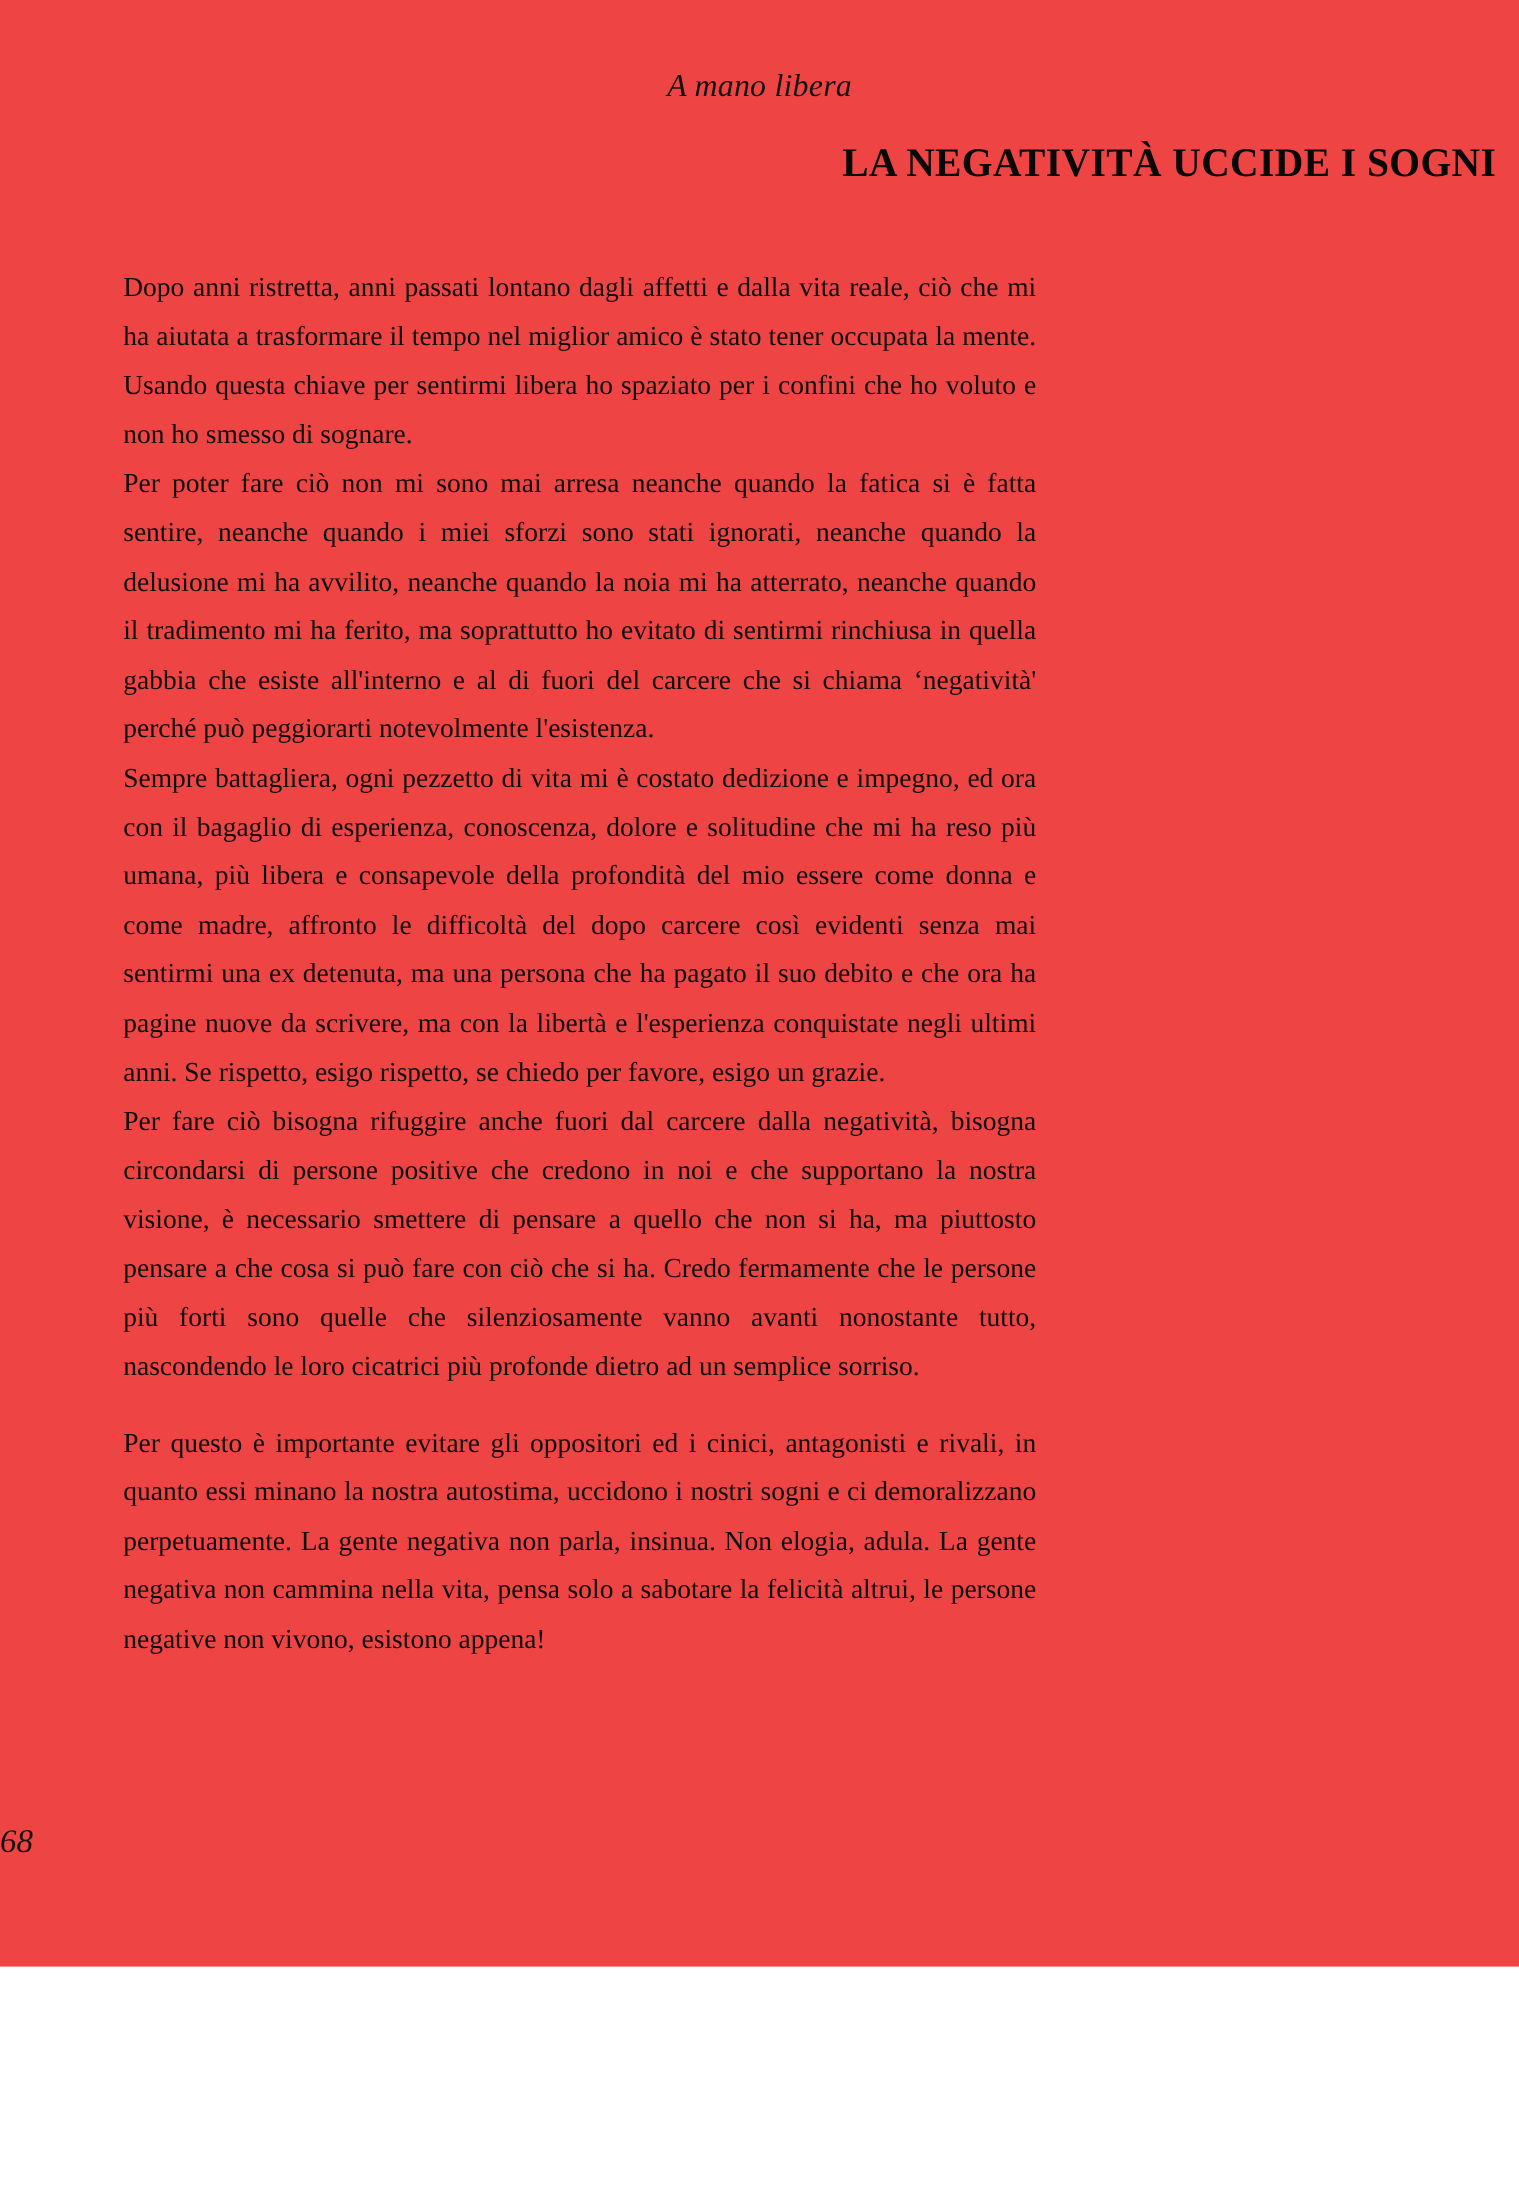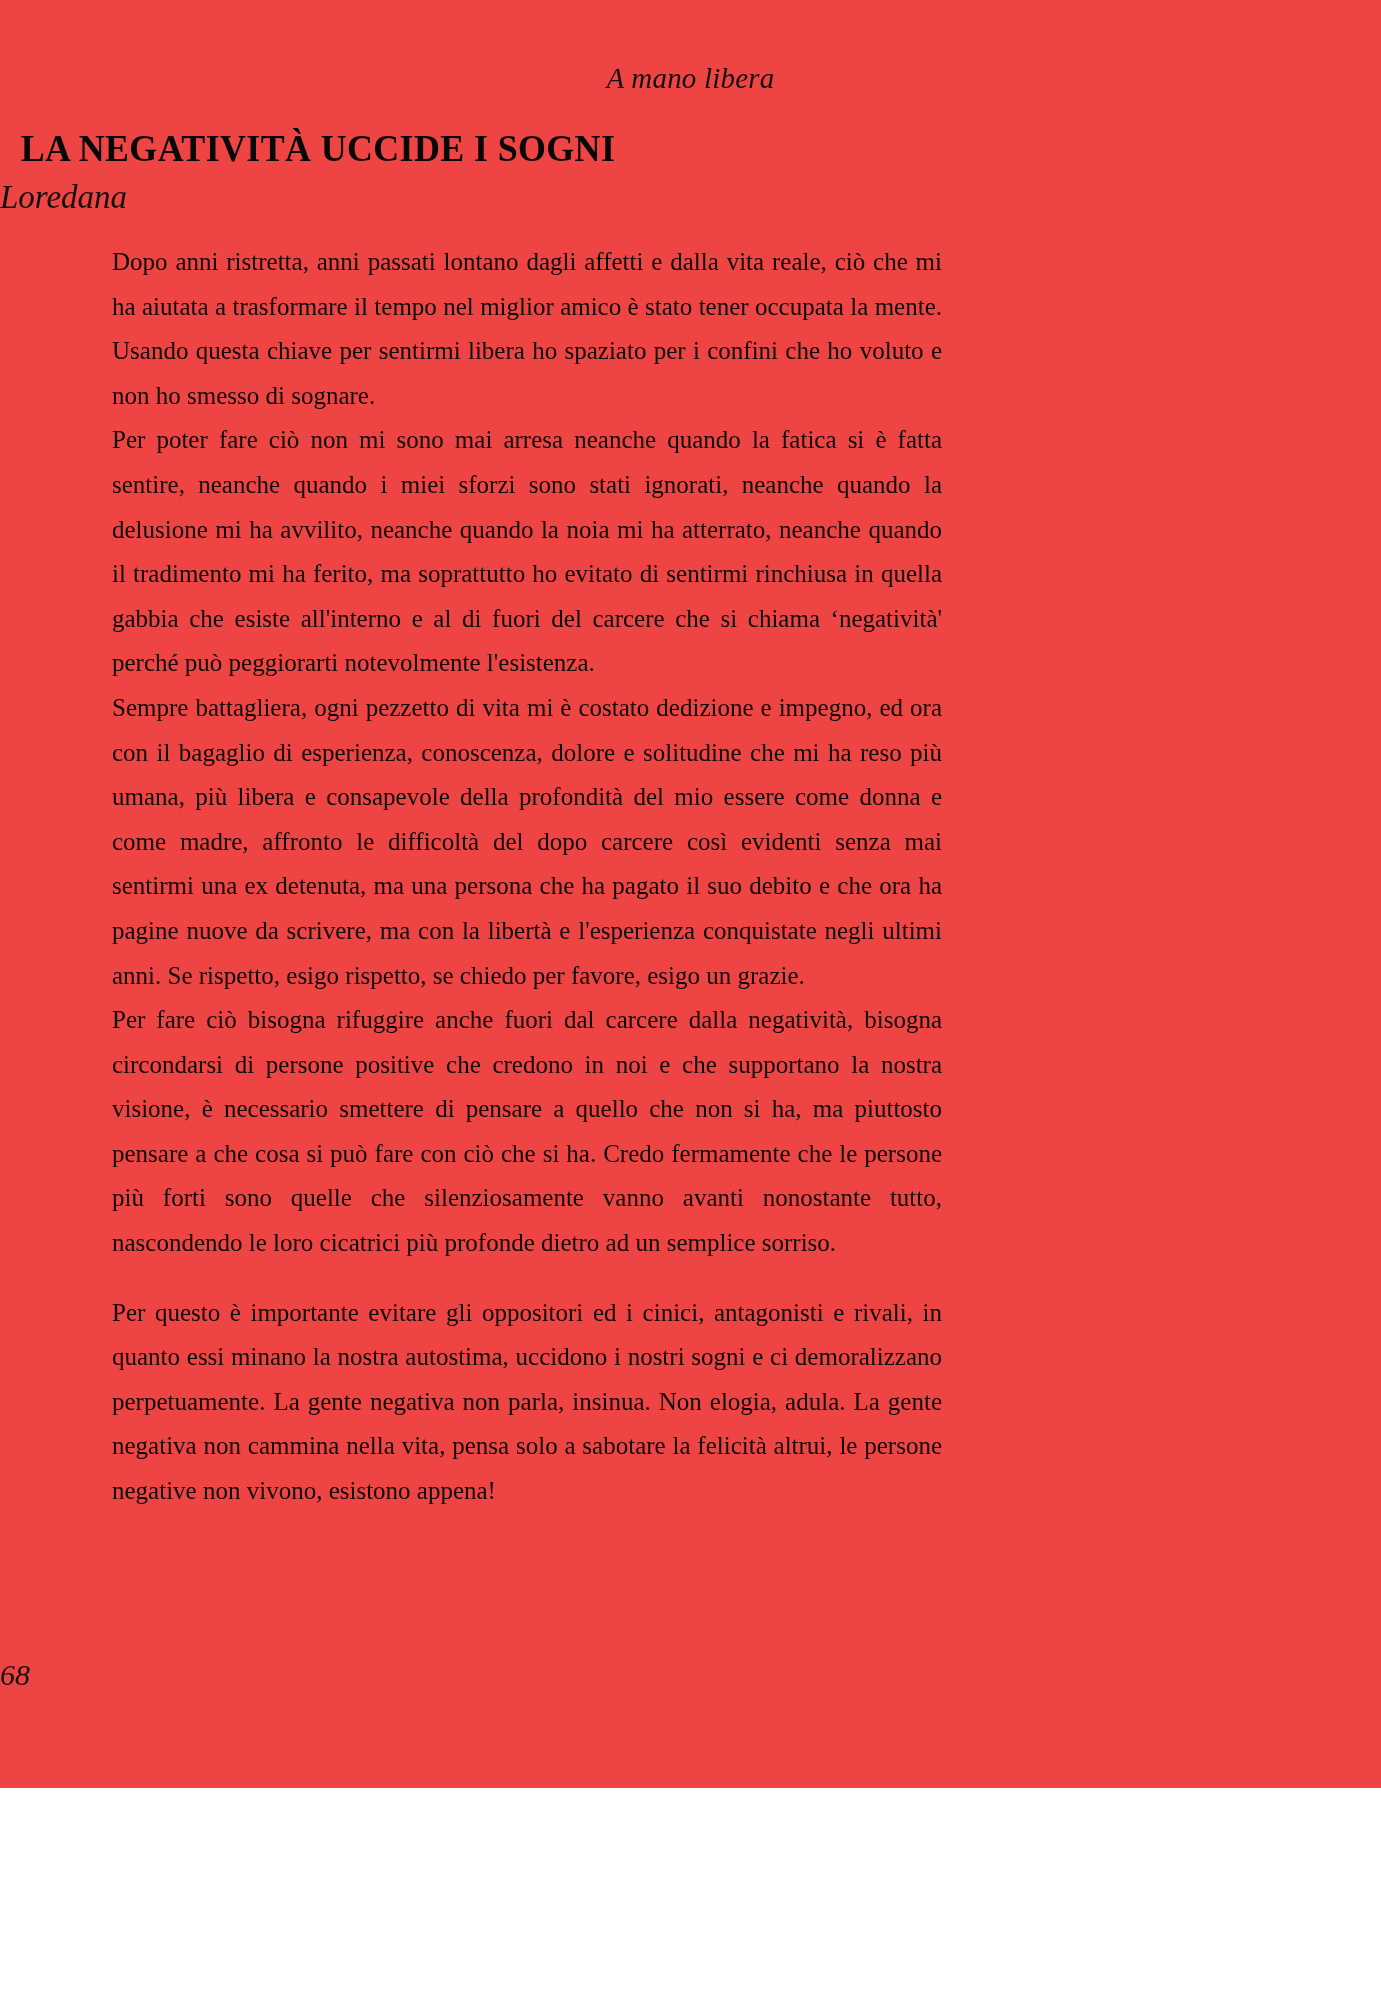--- a/index.html
+++ b/index.html
@@ -30,21 +30,21 @@
     letter-spacing: 0.2px;
     color: #111;
   }
 
   
   .title-block {
     position: absolute;
     top: 128px;
     left: 0;
     width: 100%;
-    text-align: left;
+    text-align: right;
   }
   .article-title {
     font-size: 37px;
     font-weight: bold;
     letter-spacing: 0.4px;
     line-height: 1.15;
     color: #080808;
     transform: scaleX(0.97);
   }
   .article-author {
@@ -95,21 +95,20 @@
 </style>
 </head>
 <body>
 
 <div class="page">
 
   <div class="running-head">A mano libera</div>
 
   <div class="title-block">
     <div class="article-title">LA NEGATIVITÀ UCCIDE I SOGNI</div>
-    <div class="article-author">Loredana</div>
   </div>
 
   <div class="body-col">
     <p class="para">Dopo anni ristretta, anni passati lontano dagli affetti e dalla vita reale, ciò che mi ha aiutata a trasformare il tempo nel miglior amico è stato tener occupata la mente. Usando questa chiave per sentirmi libera ho spaziato per i confini che ho voluto e non ho smesso di sognare.</p>
     <p class="para">Per poter fare ciò non mi sono mai arresa neanche quando la fatica si è fatta sentire, neanche quando i miei sforzi sono stati ignorati, neanche quando la delusione mi ha avvilito, neanche quando la noia mi ha atterrato, neanche quando il tradimento mi ha ferito, ma soprattutto ho evitato di sentirmi rinchiusa in quella gabbia che esiste all'interno e al di fuori del carcere che si chiama ‘negatività' perché può peggiorarti notevolmente l'esistenza.</p>
     <p class="para">Sempre battagliera, ogni pezzetto di vita mi è costato dedizione e impegno, ed ora con il bagaglio di esperienza, conoscenza, dolore e solitudine che mi ha reso più umana, più libera e consapevole della profondità del mio essere come donna e come madre, affronto le difficoltà del dopo carcere così evidenti senza mai sentirmi una ex detenuta, ma una persona che ha pagato il suo debito e che ora ha pagine nuove da scrivere, ma con la libertà e l'esperienza conquistate negli ultimi anni. Se rispetto, esigo rispetto, se chiedo per favore, esigo un grazie.</p>
     <p class="para">Per fare ciò bisogna rifuggire anche fuori dal carcere dalla negatività, bisogna circondarsi di persone positive che credono in noi e che supportano la nostra visione, è necessario smettere di pensare a quello che non si ha, ma piuttosto pensare a che cosa si può fare con ciò che si ha. Credo fermamente che le persone più forti sono quelle che silenziosamente vanno avanti nonostante tutto, nascondendo le loro cicatrici più profonde dietro ad un semplice sorriso.</p>
     <p class="para">Per questo è importante evitare gli oppositori ed i cinici, antagonisti e rivali, in quanto essi minano la nostra autostima, uccidono i nostri sogni e ci demoralizzano perpetuamente. La gente negativa non parla, insinua. Non elogia, adula. La gente negativa non cammina nella vita, pensa solo a sabotare la felicità altrui, le persone negative non vivono, esistono appena!</p>
   </div>
 

